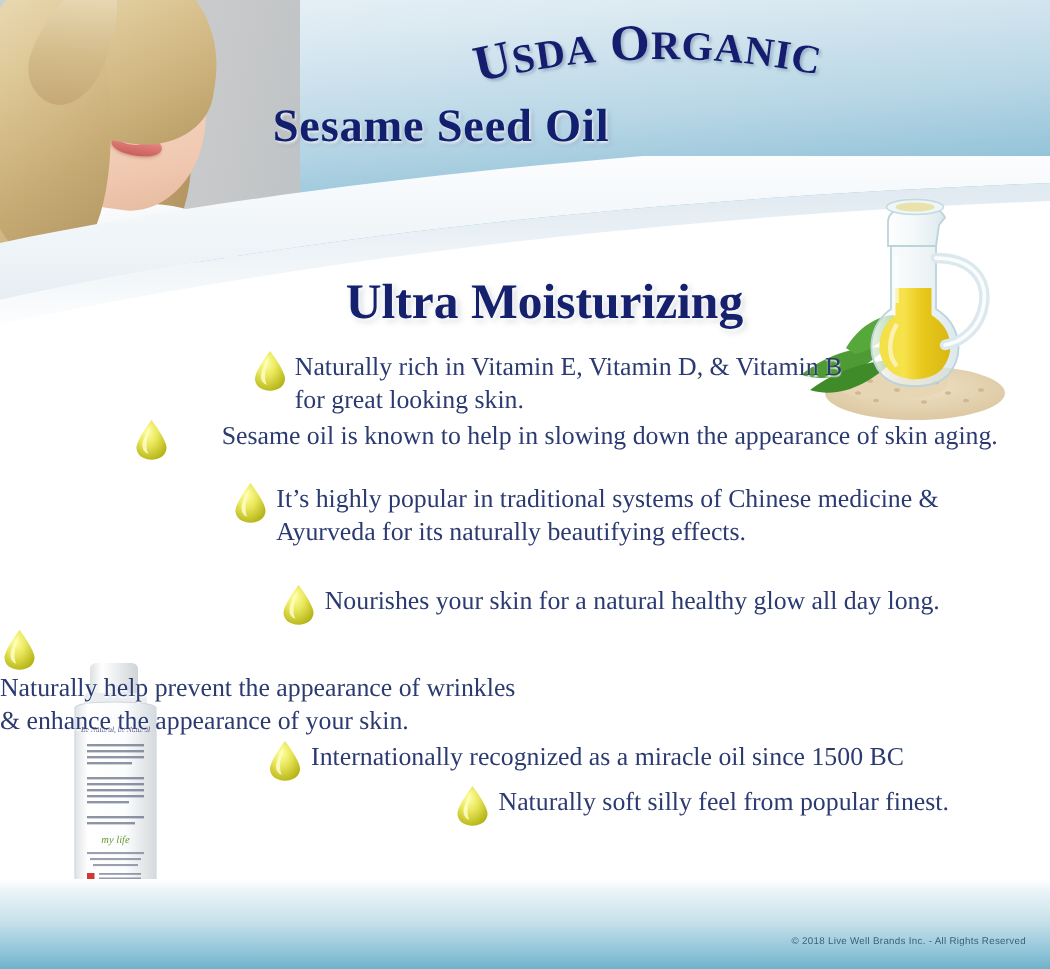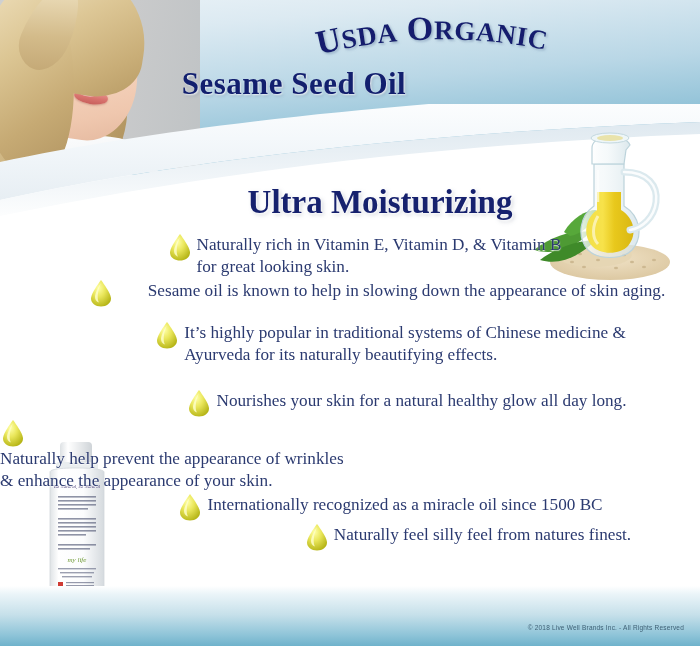--- a/index.html
+++ b/index.html
@@ -98,21 +98,21 @@
 
   
   .title-arc{position:absolute;left:0;top:14px;width:700px;height:58px;}
   .title-sub{
     position:absolute;left:0;top:66px;width:588px;text-align:center;
     font-size:31px;font-weight:bold;color:#121f6e;
     letter-spacing:.5px;
     text-shadow:1px 1px 2px rgba(255,255,255,.85), 2px 2px 3px rgba(90,110,140,.35);
   }
   .headline{
-    position:absolute;left:150px;top:184px;width:460px;text-align:center;
+    position:absolute;left:133px;top:184px;width:460px;text-align:center;
     font-size:33px;font-weight:bold;color:#16216e;
     text-shadow:1px 1px 2px rgba(255,255,255,.9), 2px 2px 4px rgba(120,130,150,.35);
   }
 
   
   .carafe{position:absolute;left:524px;top:124px;width:170px;height:170px;}
 
   
   .bottle{position:absolute;left:38px;top:440px;width:88px;height:170px;}
 
@@ -395,20 +395,20 @@
   <defs>
     <radialGradient id="dg6" cx="38%" cy="30%" r="75%">
       <stop offset="0%" stop-color="#ffffa6"></stop>
       <stop offset="45%" stop-color="#e9e65a"></stop>
       <stop offset="100%" stop-color="#b5b416"></stop>
     </radialGradient>
   </defs>
   <path d="M13,2 C13,2 3,15 3,20.5 C3,25.2 7.4,28.5 13,28.5 C18.6,28.5 23,25.2 23,20.5 C23,15 13,2 13,2 Z" fill="url(#dg6)"></path>
   <path d="M13,5 C13,5 7,14 7,19 C7,21.8 8.6,23.8 11,24.6 C8.8,21 9.4,13.5 13,5 Z" fill="#fdfdc9" opacity=".85"></path>
 </svg></span>
-        <span class="btext">Naturally feel silly feel from natures finest.</span>
+        <span class="btext">Naturally soft silly feel from popular finest.</span>
       </div>
     </div>
 
   <div class="footer-bg"></div>
   <div class="copyright">© 2018 Live Well Brands Inc. - All Rights Reserved</div>
 
 </div>
 
 </body></html>

